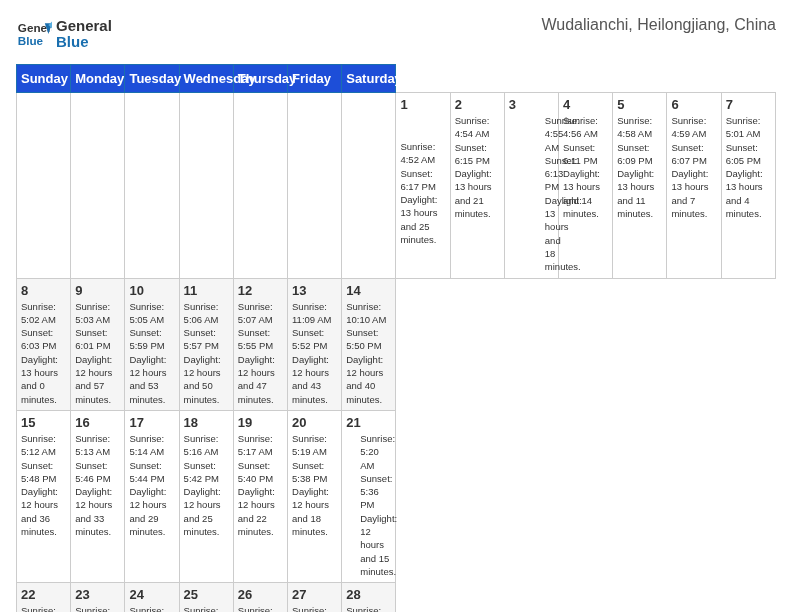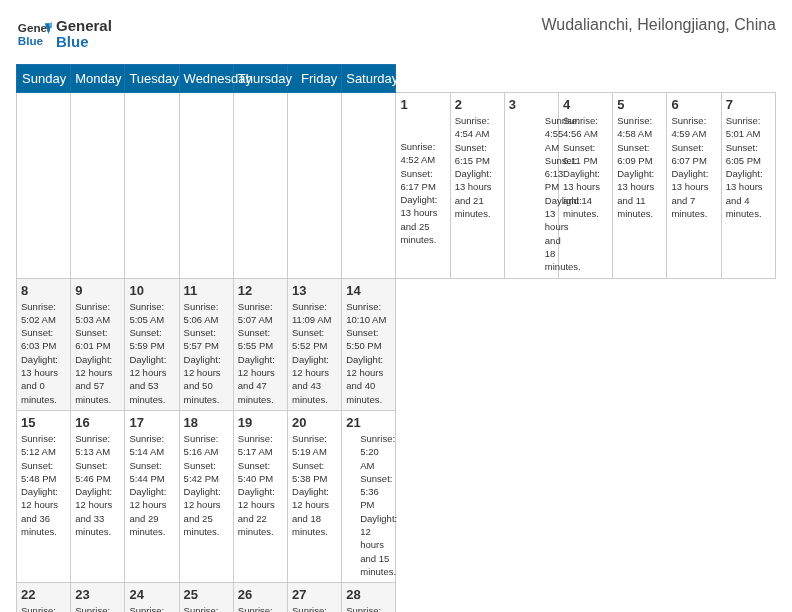--- a/index.html
+++ b/index.html
@@ -36,26 +36,26 @@
     .location-title {
       font-size: 16px;
       color: #555;
     }
     table {
       width: 100%;
       border-collapse: collapse;
       table-layout: fixed;
     }
     thead th {
-      background-color: #0369a1;
+      background-color: #1d4ed8;
       color: #fff;
       font-size: 13px;
-      font-weight: normal;
+      font-weight: bold;
       padding: 6px 4px;
-      text-align: right;
+      text-align: left;
       border: 1px solid #1a6faf;
     }
     tbody td {
       border: 1px solid #ccc;
       vertical-align: top;
       padding: 4px 4px;
       font-size: 10px;
       color: #333;
       height: 90px;
     }

